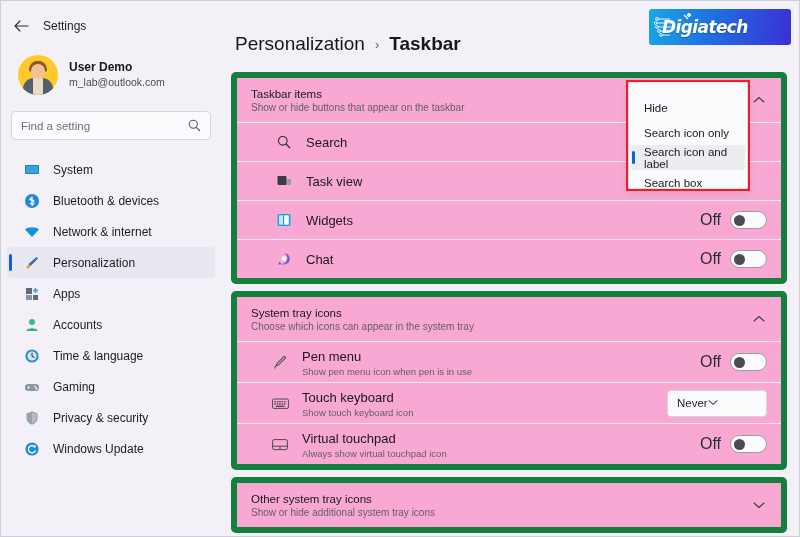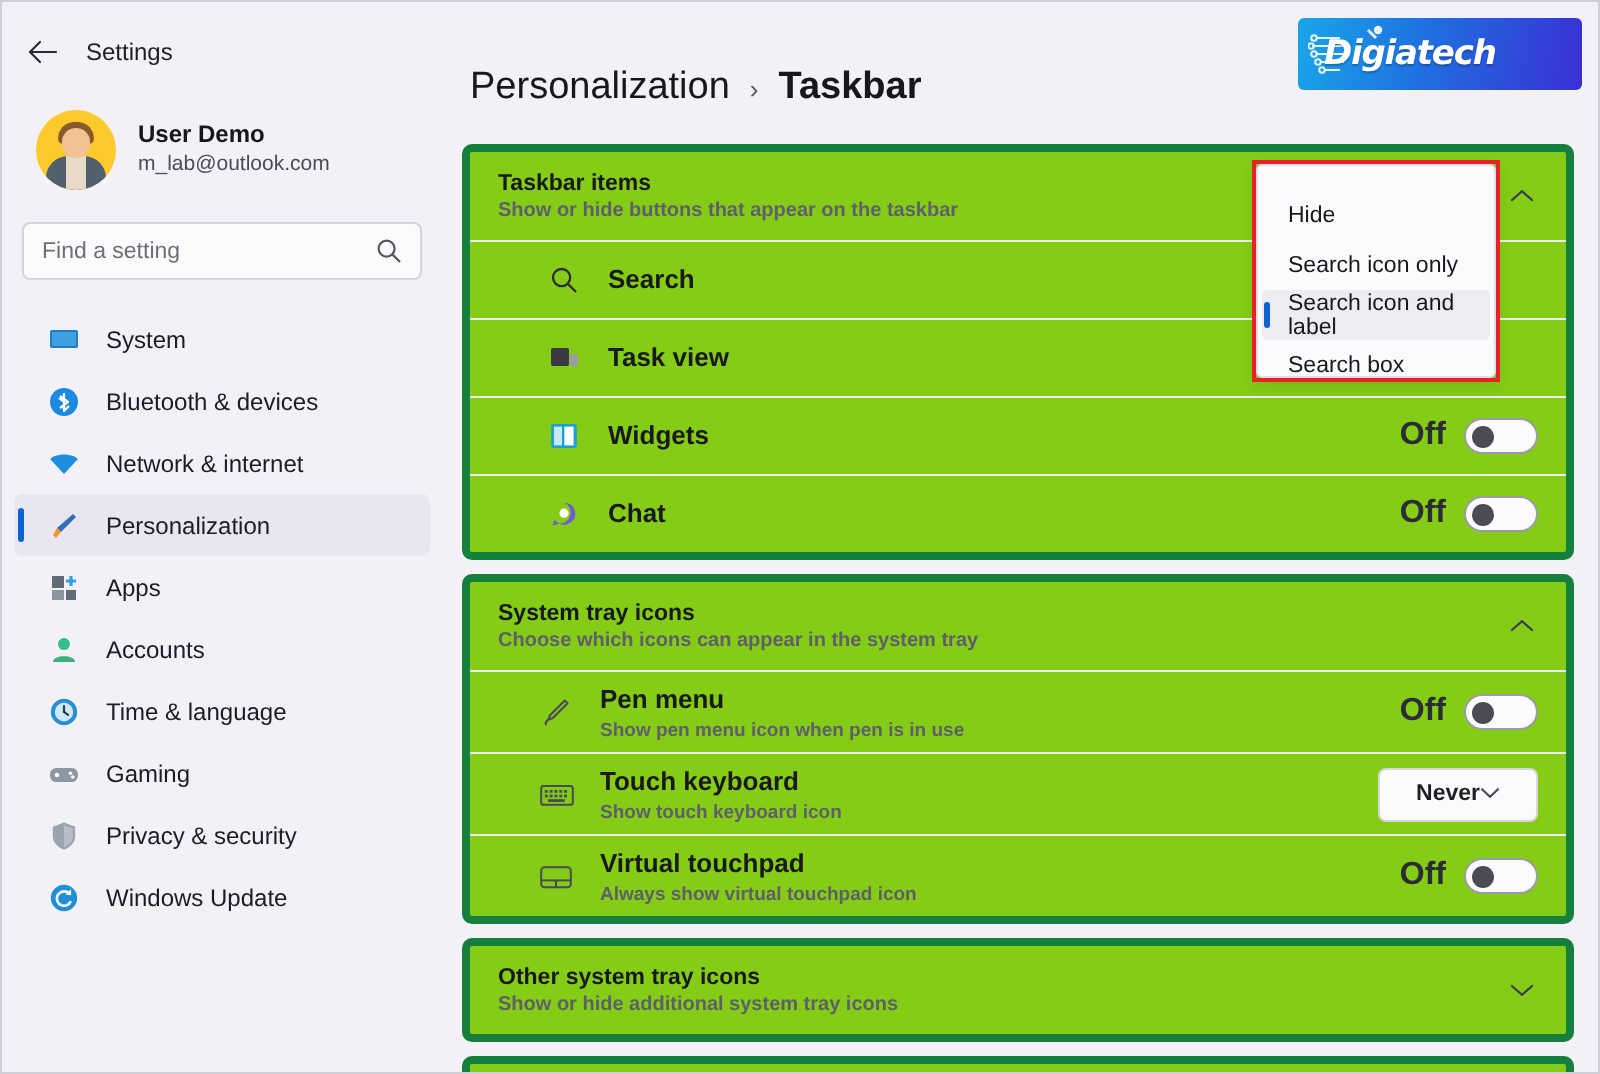--- a/index.html
+++ b/index.html
@@ -132,25 +132,24 @@
   .crumb {
     display: flex; align-items: center; gap: 10px;
     font-size: 19px; color: #17171d;
     padding-left: 4px; margin-bottom: 17px;
   }
   .crumb-parent { font-weight: normal; }
   .crumb-sep { color: #5a5a64; font-size: 13px; }
   .crumb-current { font-weight: bold; }
 
   .card {
-    background: #84cc16;
-    border: 4px solid #15803d;
+    background: #f9a8d4;
+    border: 6px solid #15803d;
     border-radius: 5px;
     margin-bottom: 7px;
-    font-weight: bold;
   }
   .sec-head {
     display: flex; align-items: center;
     padding: 9px 14px 9px 14px;
     min-height: 44px;
   }
   .sec-txt { flex: 1; }
   .sec-title { font-size: 11.5px; color: #18181e; }
   .sec-sub { font-size: 10px; color: #5f5f69; margin-top: 2px; }
   .chev { width: 16px; color: #3b3b45; display:flex; align-items:center; justify-content:center;}
@@ -175,24 +174,24 @@
     background: #fbfbfd; border: 1px solid #9b9ba5;
     position: relative;
   }
   .toggle .knob {
     position: absolute; left: 3px; top: 3px;
     width: 11px; height: 11px; border-radius: 50%;
     background: #4b4b55;
   }
 
   .select-btn {
-    width: 80px; height: 27px;
+    width: 100px; height: 27px;
     background: #fbfbfd; border: 1px solid #d6d4dd;
     border-radius: 4px;
-    display: flex; align-items: center; justify-content: center;
+    display: flex; align-items: center; justify-content: flex-start;
     padding: 0 9px;
     font-size: 11.5px; color: #1f1f27;
   }
   .select-btn .sc { color: #4a4a54; font-size:9px; }
 
   
   .flyout-anno {
     position: absolute;
     left: 625px; top: 79px;
     width: 124px; height: 111px;

